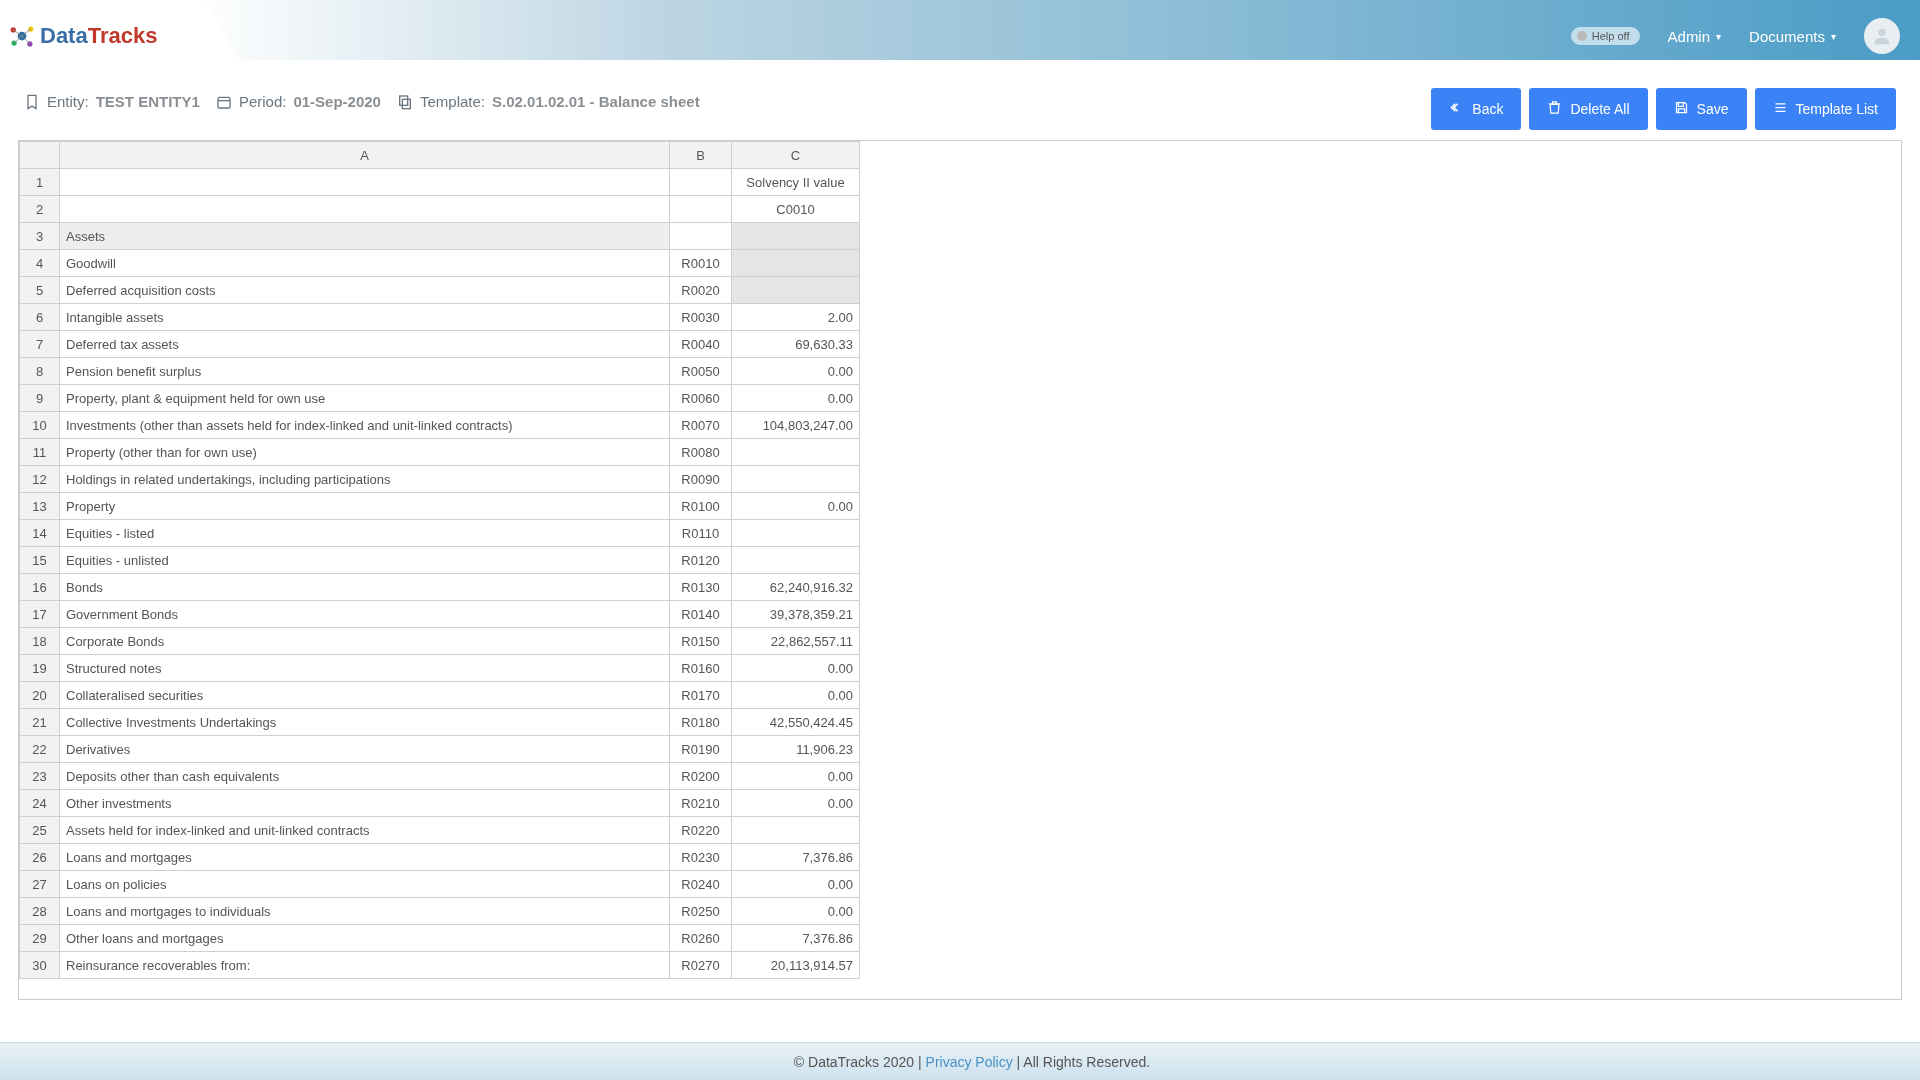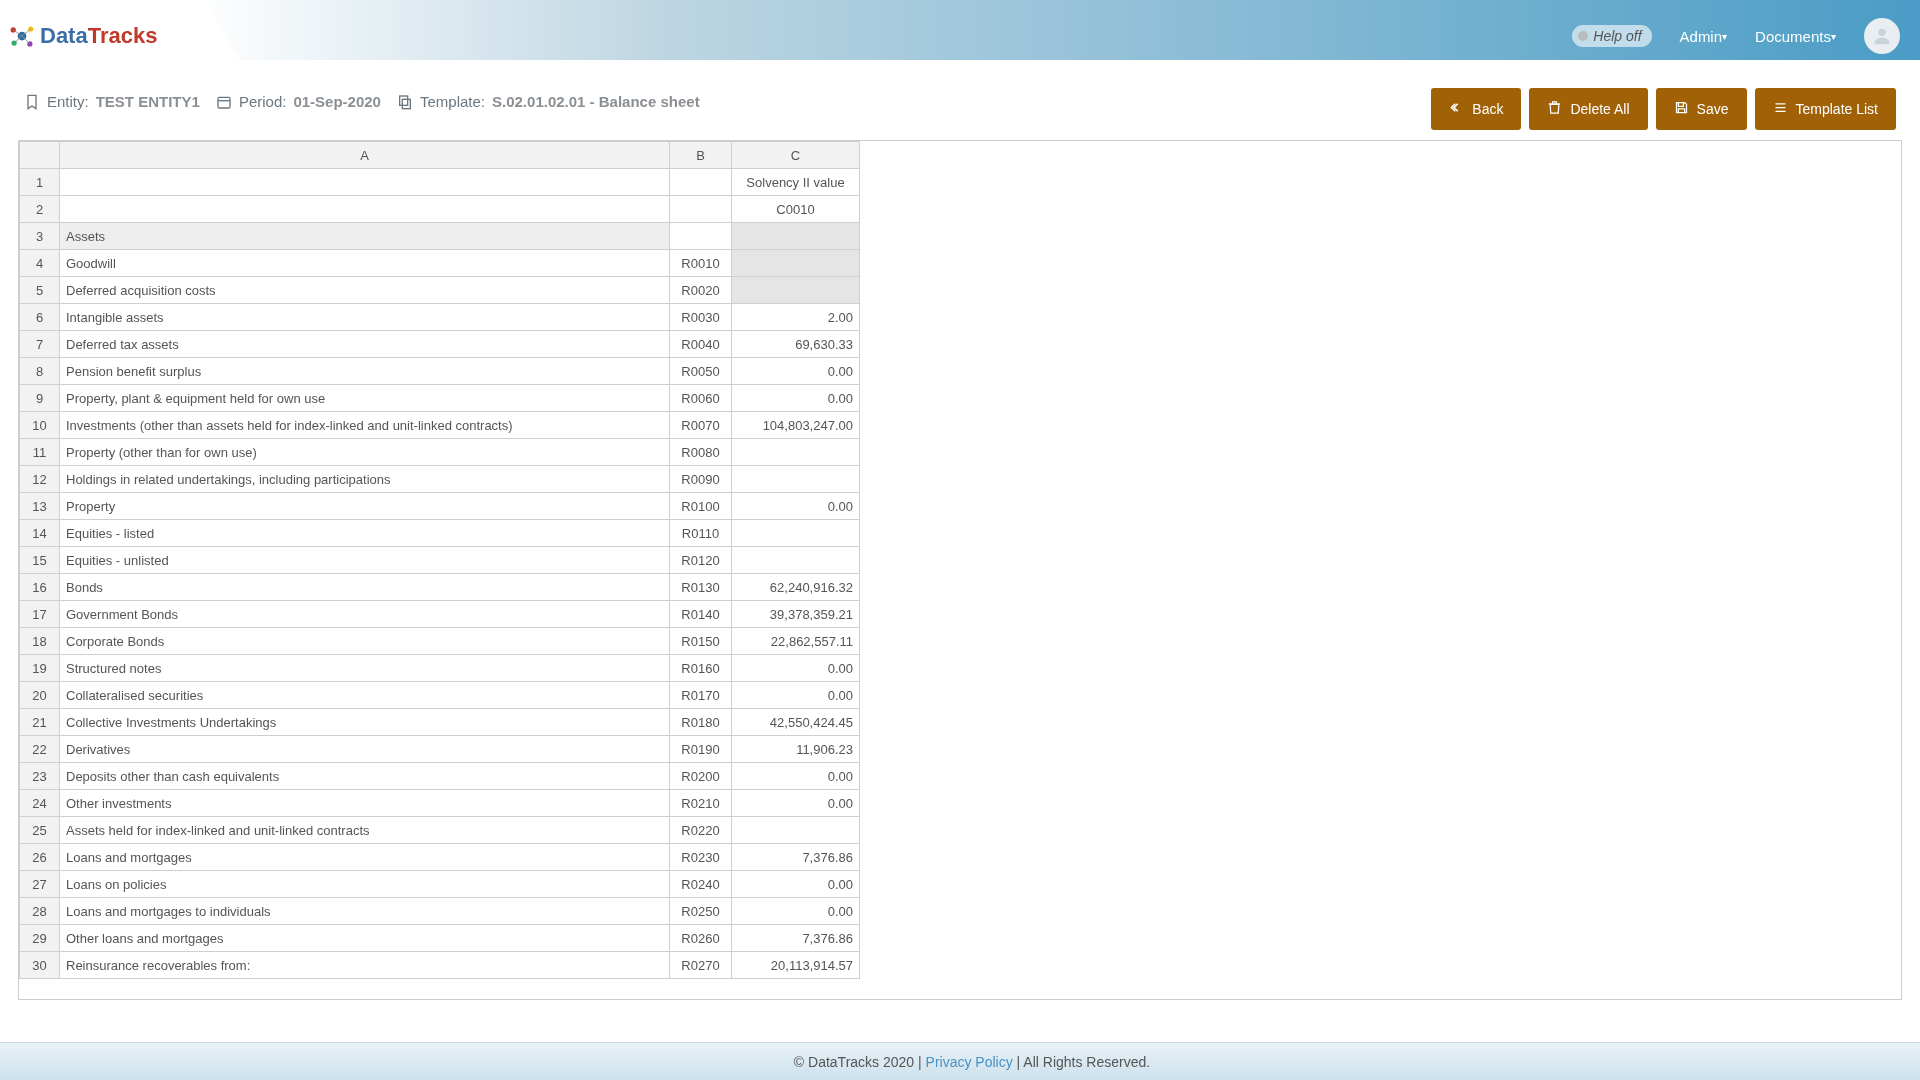--- a/index.html
+++ b/index.html
@@ -7,35 +7,35 @@
   
   .topbar { height:60px; background: linear-gradient(to right, #ffffff 0%, #ffffff 10%,  #bcd5e2 35%, #4a9cc6 100%); display:flex; align-items:center; padding:12px 20px 0 0; position:relative;}
   .topbar::before { content:""; position:absolute; left:0; top:0; width:240px; height:60px; background:#fff; clip-path: polygon(0 0, 85% 0, 100% 100%, 0 100%); z-index:0;}
   .logo { display:flex; align-items:center; gap:4px; z-index:1; padding-left:8px;}
   .logo-mark { width:28px; height:28px; position:relative;}
   .logo-mark svg { width:28px; height:28px;}
   .logo-text { font-size:22px; font-weight:bold;}
   .logo-text .d { color:#3a6ea5;}
   .logo-text .t { color:#c0392b;}
   .top-right { margin-left:auto; display:flex; align-items:center; gap:28px; color:#fff; z-index:1;}
-  .help-pill { background:rgba(255,255,255,0.6); border-radius:12px; padding:3px 10px 3px 6px; font-size:14px; color:#555; display:flex; align-items:center; gap:5px; cursor:pointer;font-style:italic;}
+  .help-pill { background:rgba(255,255,255,0.6); border-radius:12px; padding:3px 10px 3px 6px; font-size:11px; color:#555; display:flex; align-items:center; gap:5px; cursor:pointer;}
   .help-dot { width:10px; height:10px; border-radius:50%; background:#bbb; display:inline-block;}
-  .nav-item { color:#fff; font-size:15px; display:flex; align-items:center; cursor:pointer;}
+  .nav-item { color:#fff; font-size:15px; display:flex; align-items:center; gap:6px; cursor:pointer;}
   .chev { font-size:10px;}
   .avatar { width:36px; height:36px; border-radius:50%; background:#e8eef2; display:flex; align-items:center; justify-content:center; color:#bbb; font-size:20px;}
   .avatar svg{width:22px;height:22px;fill:#c9d4da;}
   
   .subbar { display:flex; align-items:flex-start; padding:28px 24px 10px 24px; gap:20px;}
   .meta { display:flex; flex-wrap:wrap; align-items:center; gap:8px 16px; color:#6b7780; font-size:15px; max-width:1200px; line-height:1.9;}
   .meta .lbl { display:inline-flex; align-items:center; gap:7px;}
   .meta .strong { color:#8a8f94; font-weight:600;}
   .meta-icon { width:16px; height:16px; display:inline-flex; align-items:center; justify-content:center; color:#6b7780;}
   .meta-icon svg{width:16px;height:16px;fill:currentColor;}
   .actions { margin-left:auto; display:flex; gap:8px;}
-  .btn { background:#a16207; color:#fff; border:none; border-radius:3px; padding:12px 18px; font-size:14px; display:flex; align-items:center; gap:8px; cursor:pointer;}
+  .btn { background:#3b82f6; color:#fff; border:none; border-radius:3px; padding:12px 18px; font-size:14px; display:flex; align-items:center; gap:8px; cursor:pointer;}
   .btn svg{width:15px;height:15px;fill:#fff;}
   
   .grid-wrap { margin:0 18px; border:1px solid #ccc; height:860px; overflow:auto; position:relative;}
   table.grid { border-collapse:collapse; table-layout:fixed;}
   table.grid th, table.grid td { border:1px solid #cfcfcf; height:27px; padding:0 6px; font-size:13px; color:#555; background:#fff;}
   table.grid th { background:#f2f2f2; font-weight:normal; text-align:center;}
   .rowhdr { width:40px; text-align:center; background:#f2f2f2 !important;}
   .colA { width:610px; }
   .colB { width:62px; text-align:center;}
   .colC { width:128px; text-align:right;}

